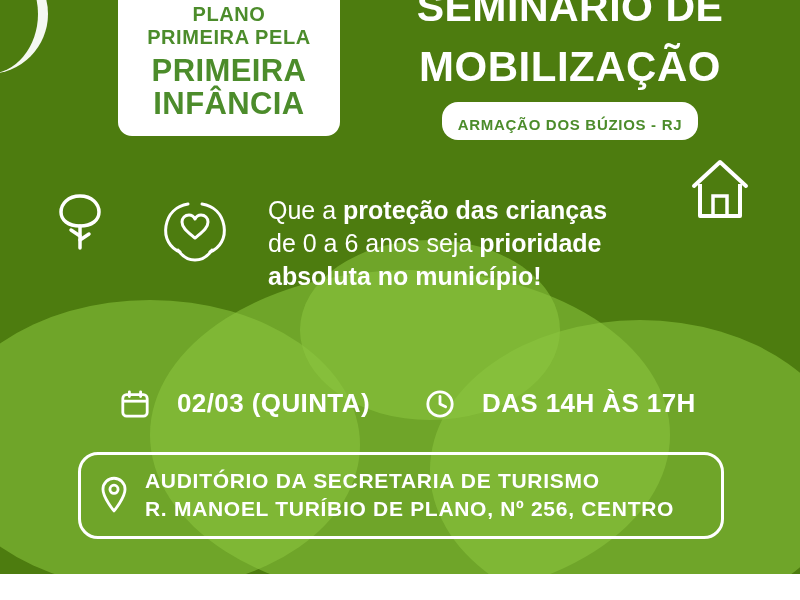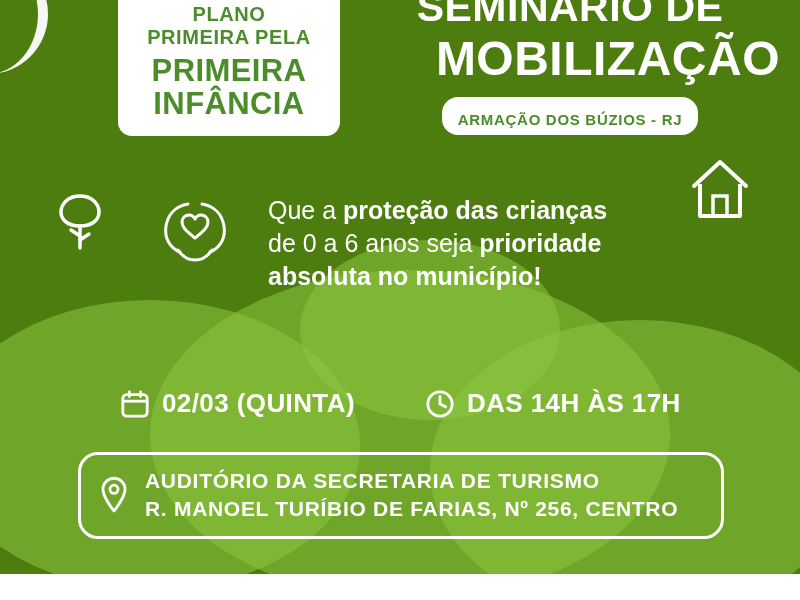--- a/index.html
+++ b/index.html
@@ -109,26 +109,25 @@
   }
   .title-l1 {
     color: #ffffff;
     font-size: 41px;
     font-weight: bold;
     letter-spacing: 0.5px;
     line-height: 1.06;
   }
   .title-l2 {
     color: #ffffff;
-    font-size: 48px;
+    font-size: 42px;
     font-weight: bold;
     letter-spacing: 0.5px;
     line-height: 1.06;
-    margin-top: 5px;
-    text-align: right;
+    margin-top: 16px;
   }
   .subtitle-pill {
     display: inline-block;
     margin-top: 12px;
     padding: 14px 16px 7px 16px;
     background: #ffffff;
     border-radius: 16px;
     color: #4c8c2b;
     font-size: 15px;
     font-weight: bold;
@@ -182,21 +181,21 @@
     position: absolute;
     left: 120px;
     top: 388px;
     width: 600px;
     height: 40px;
   }
   .info-item {
     position: absolute;
     display: flex;
     align-items: center;
-    gap: 12px;
+    gap: 27px;
   }
   .info-item.date { left: 0px; top: 0px; }
   .info-item.time { left: 305px; top: 0px; justify-content: center; }
   .info-text {
     color: #ffffff;
     font-size: 26px;
     font-weight: bold;
     letter-spacing: 0.4px;
     white-space: nowrap;
   }
@@ -312,18 +311,18 @@
 
   <div class="address-box">
     <span>
       <svg viewBox="0 0 34 44" width="30" height="40">
         <path d="M17 3 C10 3 4.5 8.5 4.5 15.5 C4.5 25 17 40 17 40 C17 40 29.5 25 29.5 15.5 C29.5 8.5 24 3 17 3 Z" fill="none" stroke="#ffffff" stroke-width="3.2" stroke-linejoin="round"></path>
         <circle cx="17" cy="15.5" r="4.6" fill="none" stroke="#ffffff" stroke-width="3.2"></circle>
       </svg>
     </span>
     <div class="address-lines">
       <div>AUDITÓRIO DA SECRETARIA DE TURISMO</div>
-      <div>R. MANOEL TURÍBIO DE FARIAS, Nº 256, CENTRO</div>
+      <div>R. MANOEL TURÍBIO DE PLANO, Nº 256, CENTRO</div>
     </div>
   </div>
 
   <div class="bottom-strip"></div>
 </div>
 
 </body></html>

